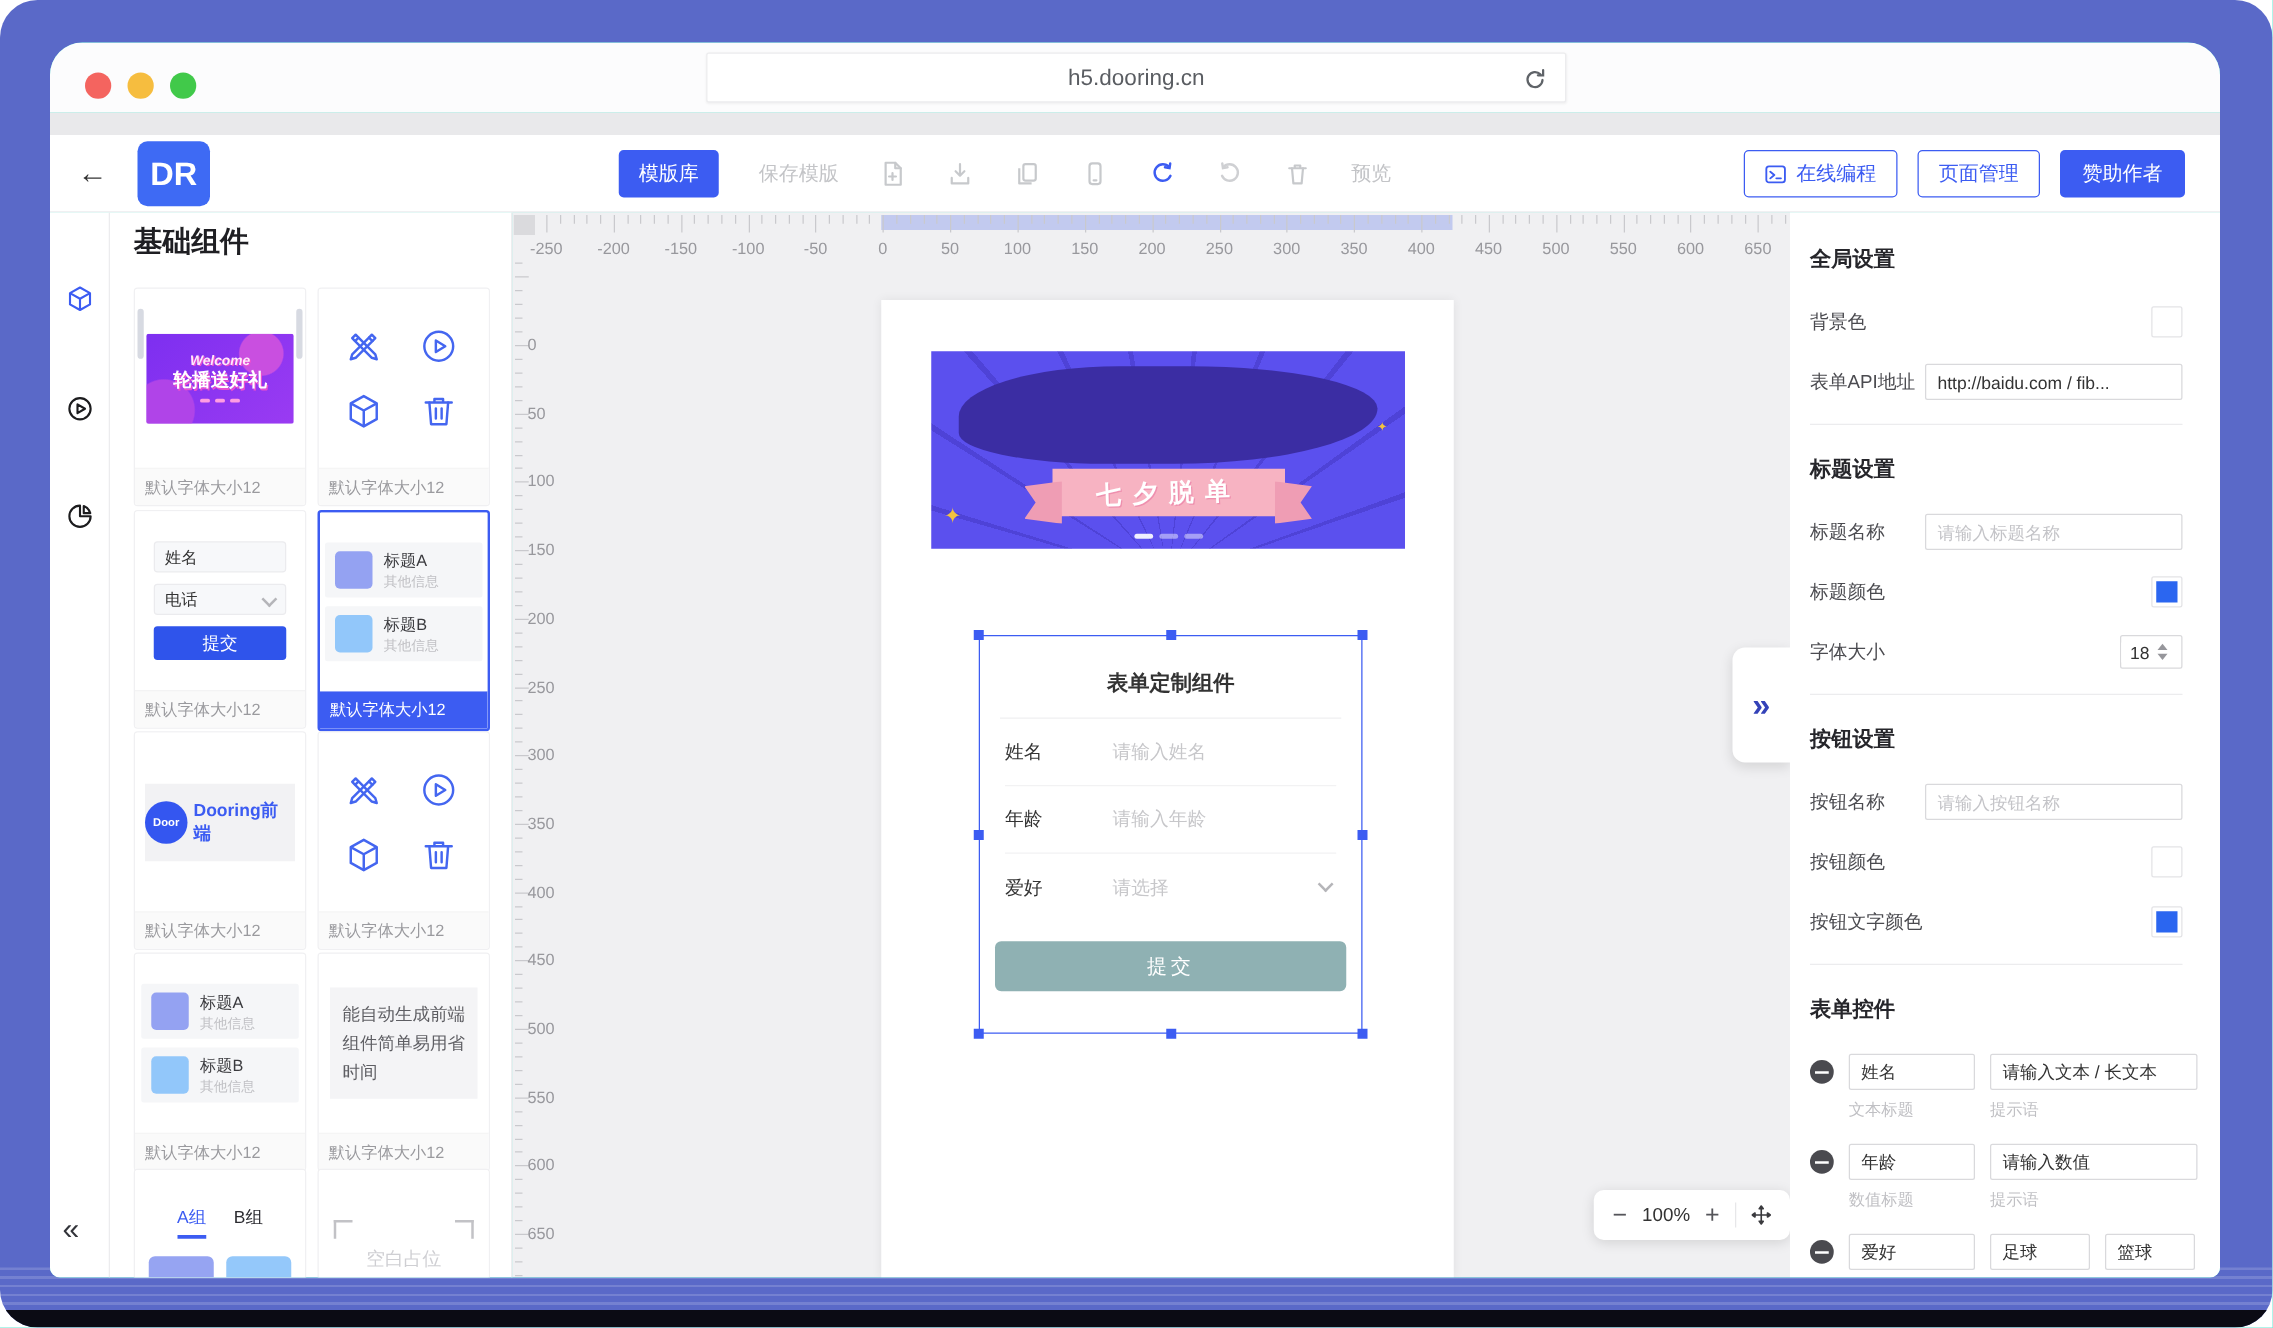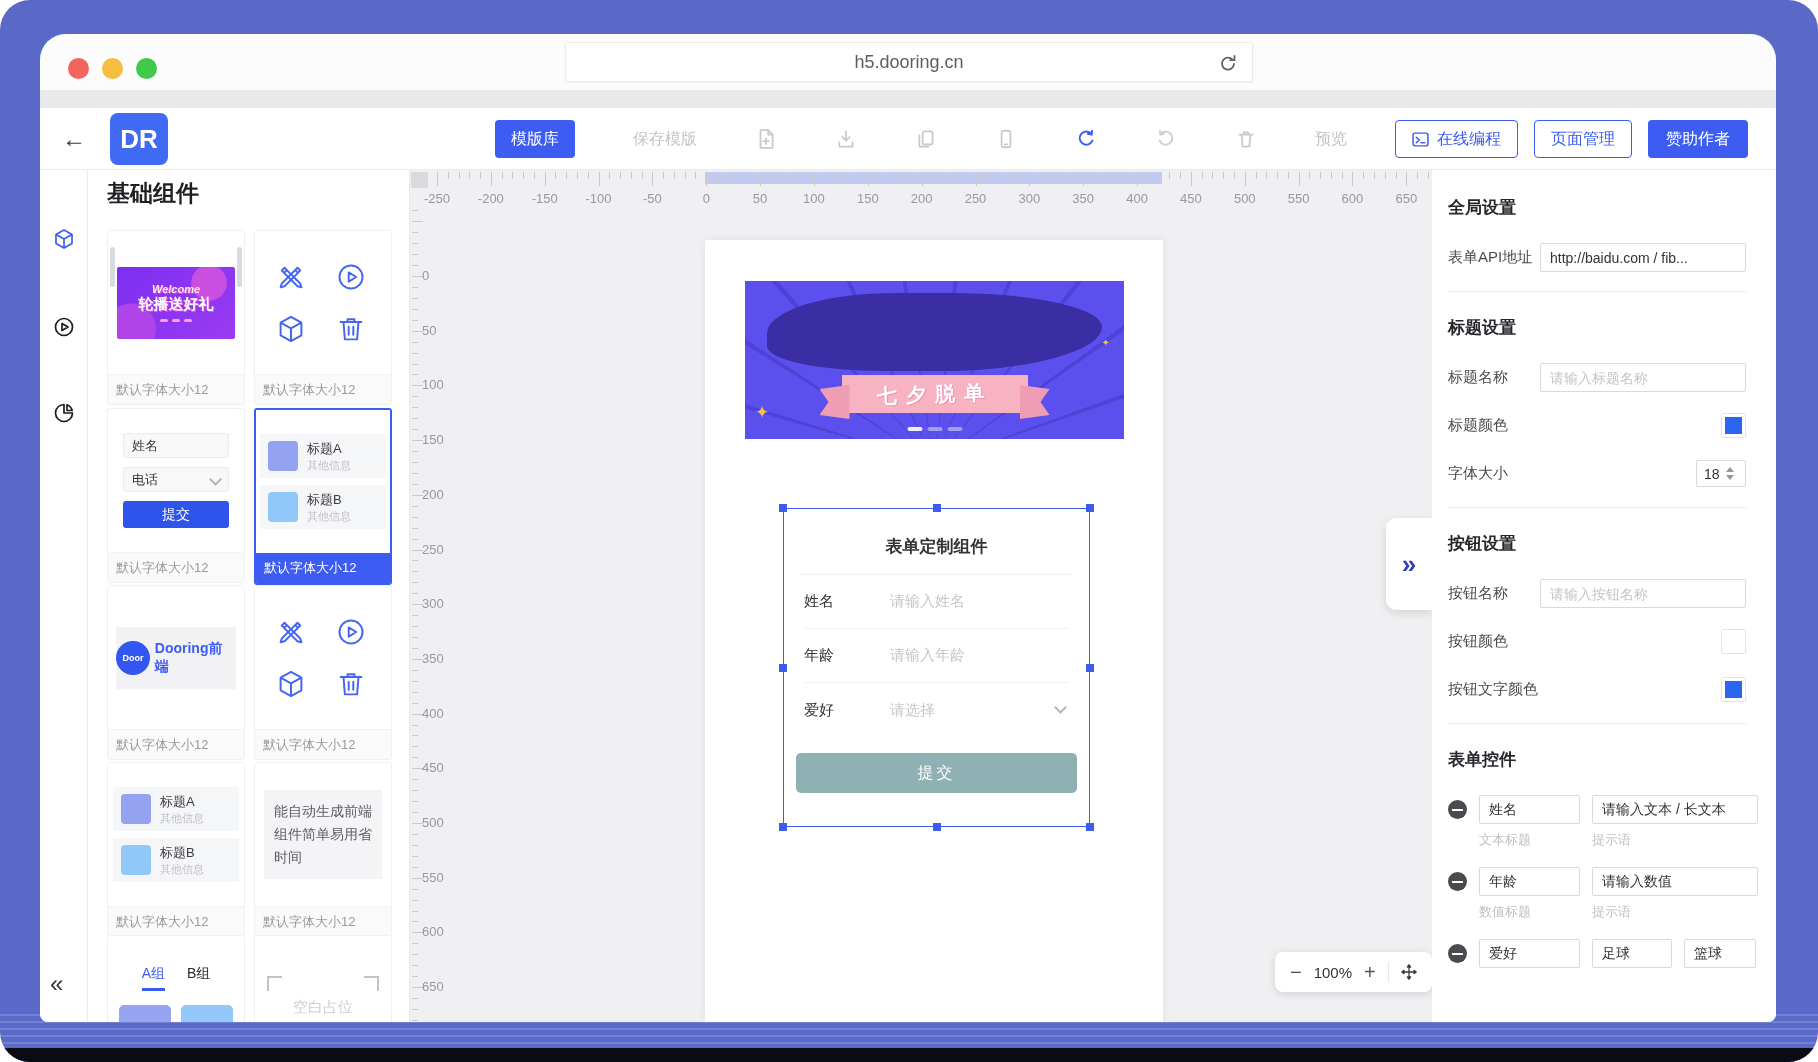--- a/index.html
+++ b/index.html
@@ -24,21 +24,21 @@
   .urlbar .url { font-size:18px; color:#5a5d62; }
   .urlbar .reload { position:absolute; right:14px; top:10px; width:20px; height:20px; }
   .tstrip { position:absolute; left:0; top:56px; width:100%; height:18px; background:#e9e9eb; }
 
   
   .toolbar { position:absolute; left:0; top:74px; width:100%; height:62px; background:#fff; border-bottom:1px solid #ececee; }
   .tb-left { position:absolute; left:22px; top:0; height:62px; display:flex; align-items:center; gap:24px; }
   .back { font-size:24px; color:#333; cursor:pointer; }
   .logo { width:58px; height:52px; background:#3e6af4; border-radius:8px; color:#fff; font-weight:bold;
     font-size:26px; display:flex; align-items:center; justify-content:center; }
-  .tb-center { position:absolute; left:455px; top:0; height:62px; display:flex; align-items:center; gap:58px; }
+  .tb-center { position:absolute; left:455px; top:0; height:62px; display:flex; align-items:center; gap:32px; }
   .btn-primary { background:#3c5cf2; color:#fff; border:none; border-radius:4px; height:38px; padding:0 16px;
     font-size:16px; font-family:inherit; cursor:pointer; }
   .tb-text { font-size:16px; color:#c3c4c7; cursor:pointer;text-align:center; }
   .tb-ico { width:22px; height:22px; display:inline-flex; }
   .tb-right { position:absolute; right:28px; top:0; height:62px; display:flex; align-items:center; gap:16px; }
   .btn-outline { display:flex; align-items:center; gap:8px; background:#fff; color:#3c5cf2; border:1px solid #3c5cf2;
     border-radius:4px; height:38px; padding:6px 16px; font-size:16px; font-family:inherit; cursor:pointer; }
   .btn-solid { background:#3c5cf2; color:#fff; border:none; border-radius:4px; height:38px; padding:0 18px;
     font-size:16px; font-family:inherit; cursor:pointer; }
 
@@ -756,20 +756,26 @@
       </div>
 
       <div class="expander">
         <span>»</span>
       </div>
     </div>
 
     <div class="rpanel">
       <h3>全局设置</h3>
       <div class="prow">
+        <span class="plabel">背景色</span>
+        <span class="ctl swatch">
+            <i></i>
+          </span>
+      </div>
+      <div class="prow">
         <span class="plabel">表单API地址</span>
         <input class="ctl pinput" value="http://baidu.com / fib..." style="">
       </div>
       <div class="pdiv"></div>
 
       <h3>标题设置</h3>
       <div class="prow">
         <span class="plabel">标题名称</span>
         <input class="ctl pinput" placeholder="请输入标题名称" style="">
       </div>

